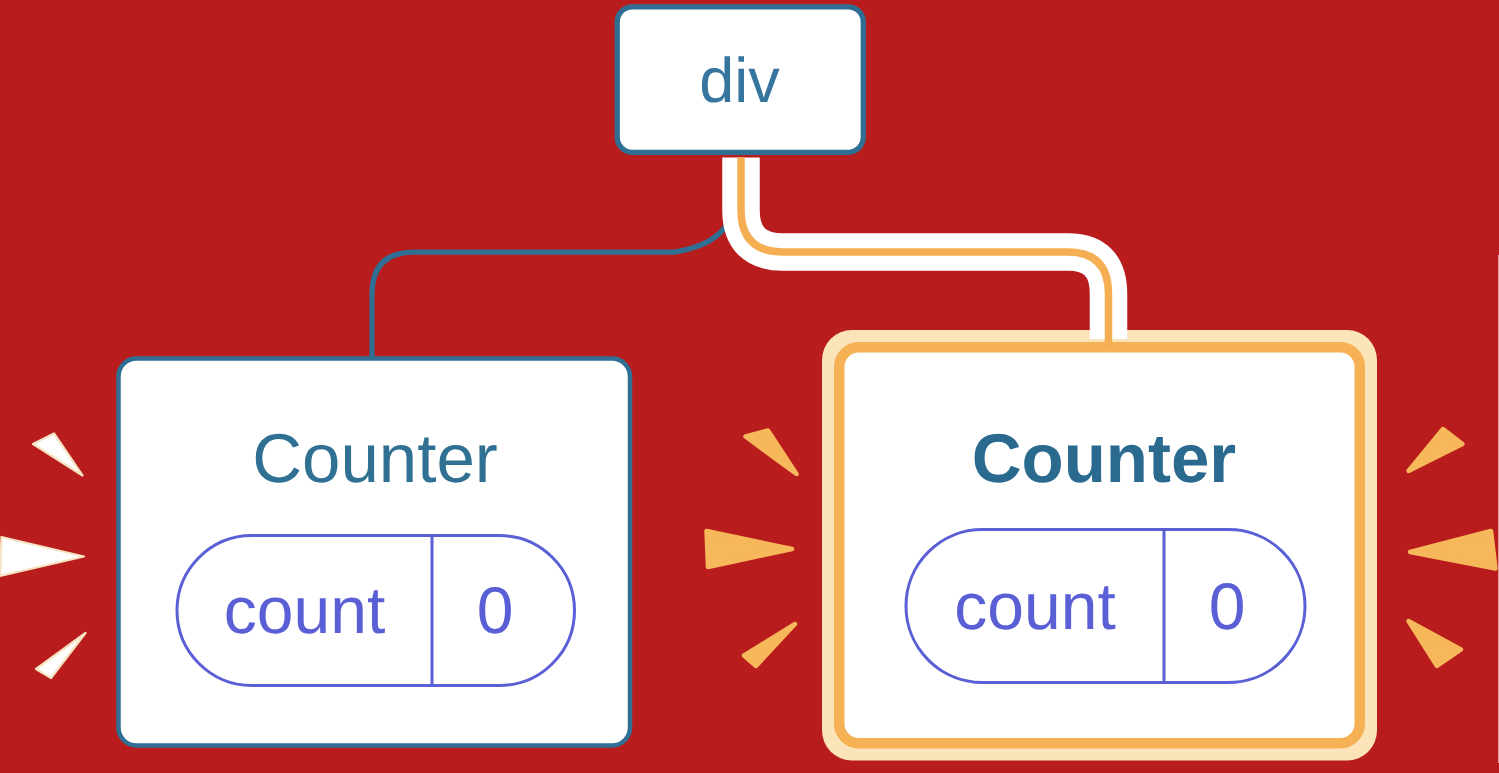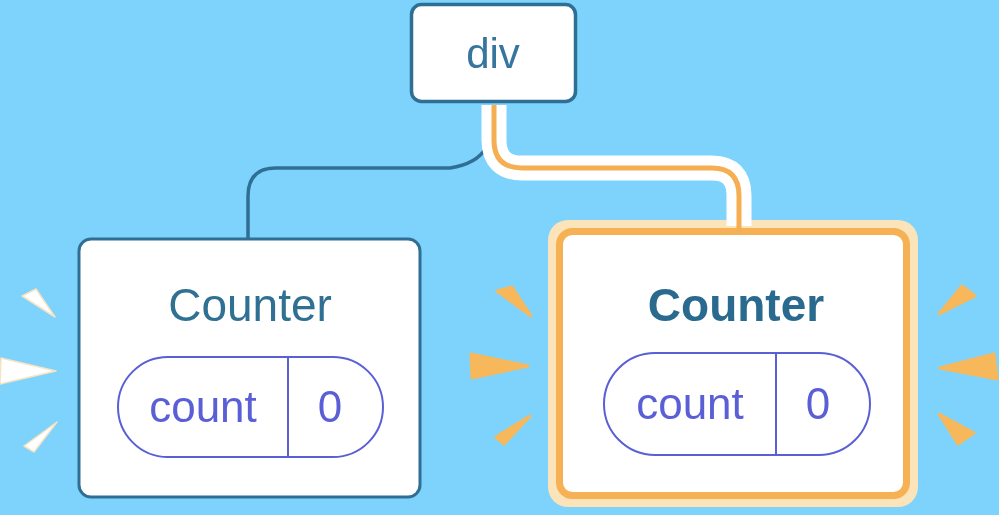--- a/index.html
+++ b/index.html
@@ -5,21 +5,21 @@
   html, body {
     margin: 0;
     padding: 0;
     background: #ffffff;
     font-family: "Liberation Sans", sans-serif;
   }
   .canvas {
     position: relative;
     width: 999px;
     height: 515px;
-    background: #7dd3fc;
+    background: #b91c1c;
     overflow: hidden;
   }
   .canvas svg {
     position: absolute;
     inset: 0;
     display: block;
   }
   text {
     font-family: "Liberation Sans", sans-serif;
   }

